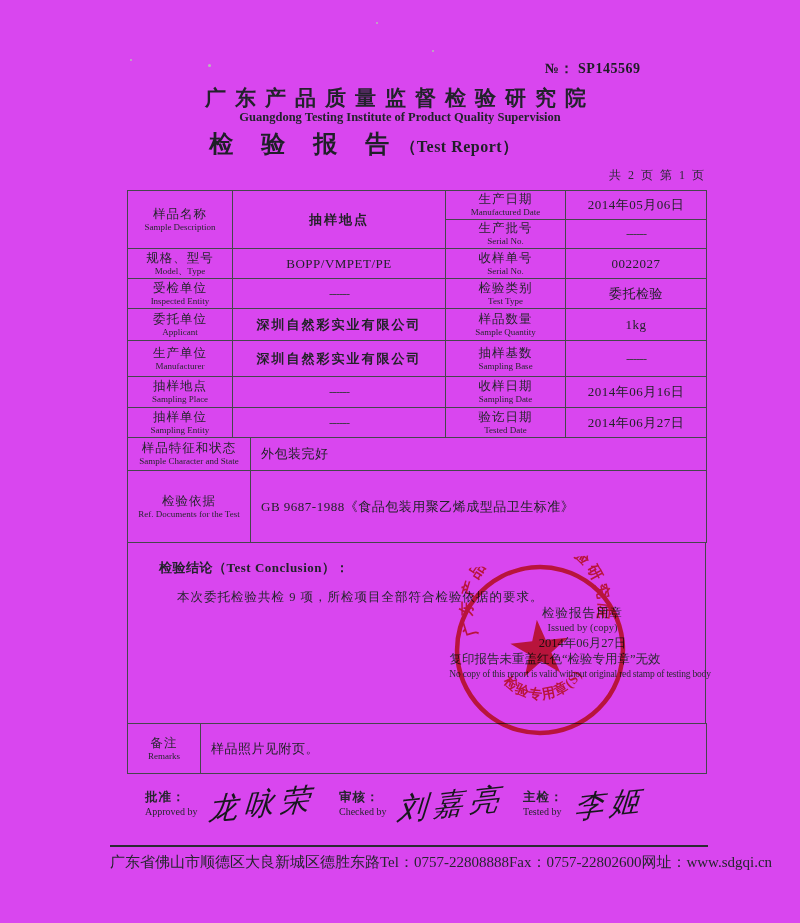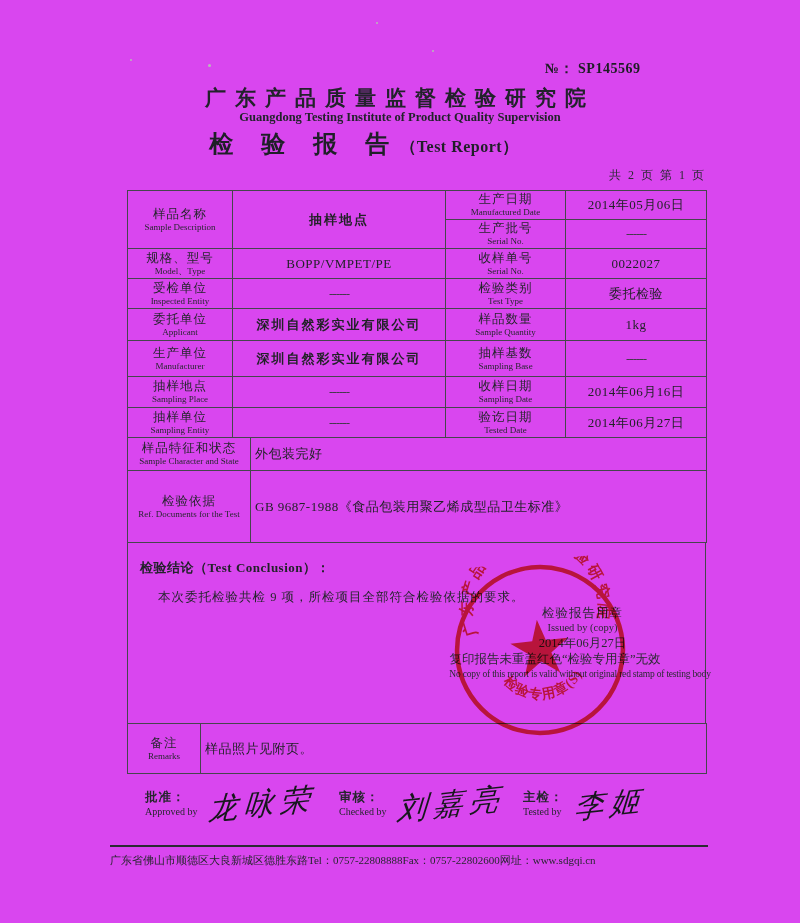--- a/index.html
+++ b/index.html
@@ -25,25 +25,25 @@
   
   .tbl-wrap{position:absolute;left:127px;top:190px;width:579px;}
   table.grid{border-collapse:collapse;table-layout:fixed;width:579px;}
   table.grid td{border:1px solid #46464c;padding:0;vertical-align:middle;overflow:hidden;}
   .stack2{margin-top:-1px;}
   .lblcell{text-align:center;}
   .lblcell .cn{font-size:12.5px;letter-spacing:1px;line-height:15px;color:#26262e;}
   .lblcell .en{font-size:9px;line-height:11px;color:#26262e;}
   .valcell{text-align:center;font-size:13px;color:#222228;letter-spacing:.5px;}
   .valcell.bold{font-weight:bold;letter-spacing:2px;}
-  .valcell.leftpad{text-align:left;padding-left:4px;}
+  .valcell.leftpad{text-align:left;padding-left:10px;}
   .dashes{letter-spacing:-1px;color:#3a3a42;}
 
   
-  .conclusion{position:relative;border:1px solid #46464c;margin-top:-1px;height:180px;background:transparent;}
+  .conclusion{position:relative;border:1px solid #46464c;margin-top:-1px;height:180px;background:transparent;padding-left:19px;}
   .conclusion .heading{padding:16px 0 0 12px;font-size:13px;font-weight:bold;letter-spacing:.5px;color:#22222a;}
   .conclusion .body{margin-top:12px;padding-left:30px;font-size:12.5px;letter-spacing:1px;color:#26262e;}
 
   .stamp-text{position:absolute;left:440px;top:606px;width:285px;text-align:center;z-index:1;color:#2a2a32;}
   .stamp-text .l1{font-size:12.5px;letter-spacing:1px;line-height:15px;}
   .stamp-text .l2{font-size:10.5px;line-height:14px;}
   .stamp-text .l3{font-size:12.5px;line-height:16px;}
   .stamp-text .l4{font-size:12.5px;line-height:16px;white-space:nowrap;margin-left:-55px;width:340px;}
   .stamp-text .l5{font-size:9.5px;letter-spacing:-.2px;line-height:14px;white-space:nowrap;margin-left:-30px;width:340px;}
 
@@ -55,21 +55,21 @@
   .sig-group{position:absolute;top:6px;display:flex;align-items:flex-start;}
   .sig-label .cn{font-size:12.5px;font-weight:bold;letter-spacing:1px;line-height:16px;color:#26262e;}
   .sig-label .en{font-size:10px;line-height:13px;color:#26262e;}
   .handwriting{margin-left:10px;font-size:30px;font-style:italic;color:#17171d;
     letter-spacing:6px;transform:rotate(-6deg) skewX(-10deg);display:inline-block;line-height:30px;
     font-family:"DejaVu Serif","Liberation Serif",serif;white-space:nowrap;}
 
   
   .footer-rule{position:absolute;left:110px;top:845px;width:598px;height:2px;background:#2b2b31;}
   .footer-text{position:absolute;left:110px;top:853px;width:598px;display:flex;
-    font-size:11px;color:#26262e;white-space:nowrap;}
+    font-size:15px;color:#26262e;white-space:nowrap;}
 </style>
 </head>
 <body>
 
 <div class="sheet">
 
   <div class="speck" style="left:208px;top:64px;width:3px;height:3px;"></div>
   <div class="speck" style="left:376px;top:22px;width:2px;height:2px;"></div>
   <div class="speck" style="left:130px;top:59px;width:2px;height:2px;"></div>
   <div class="speck" style="left:432px;top:50px;width:2px;height:2px;"></div>

